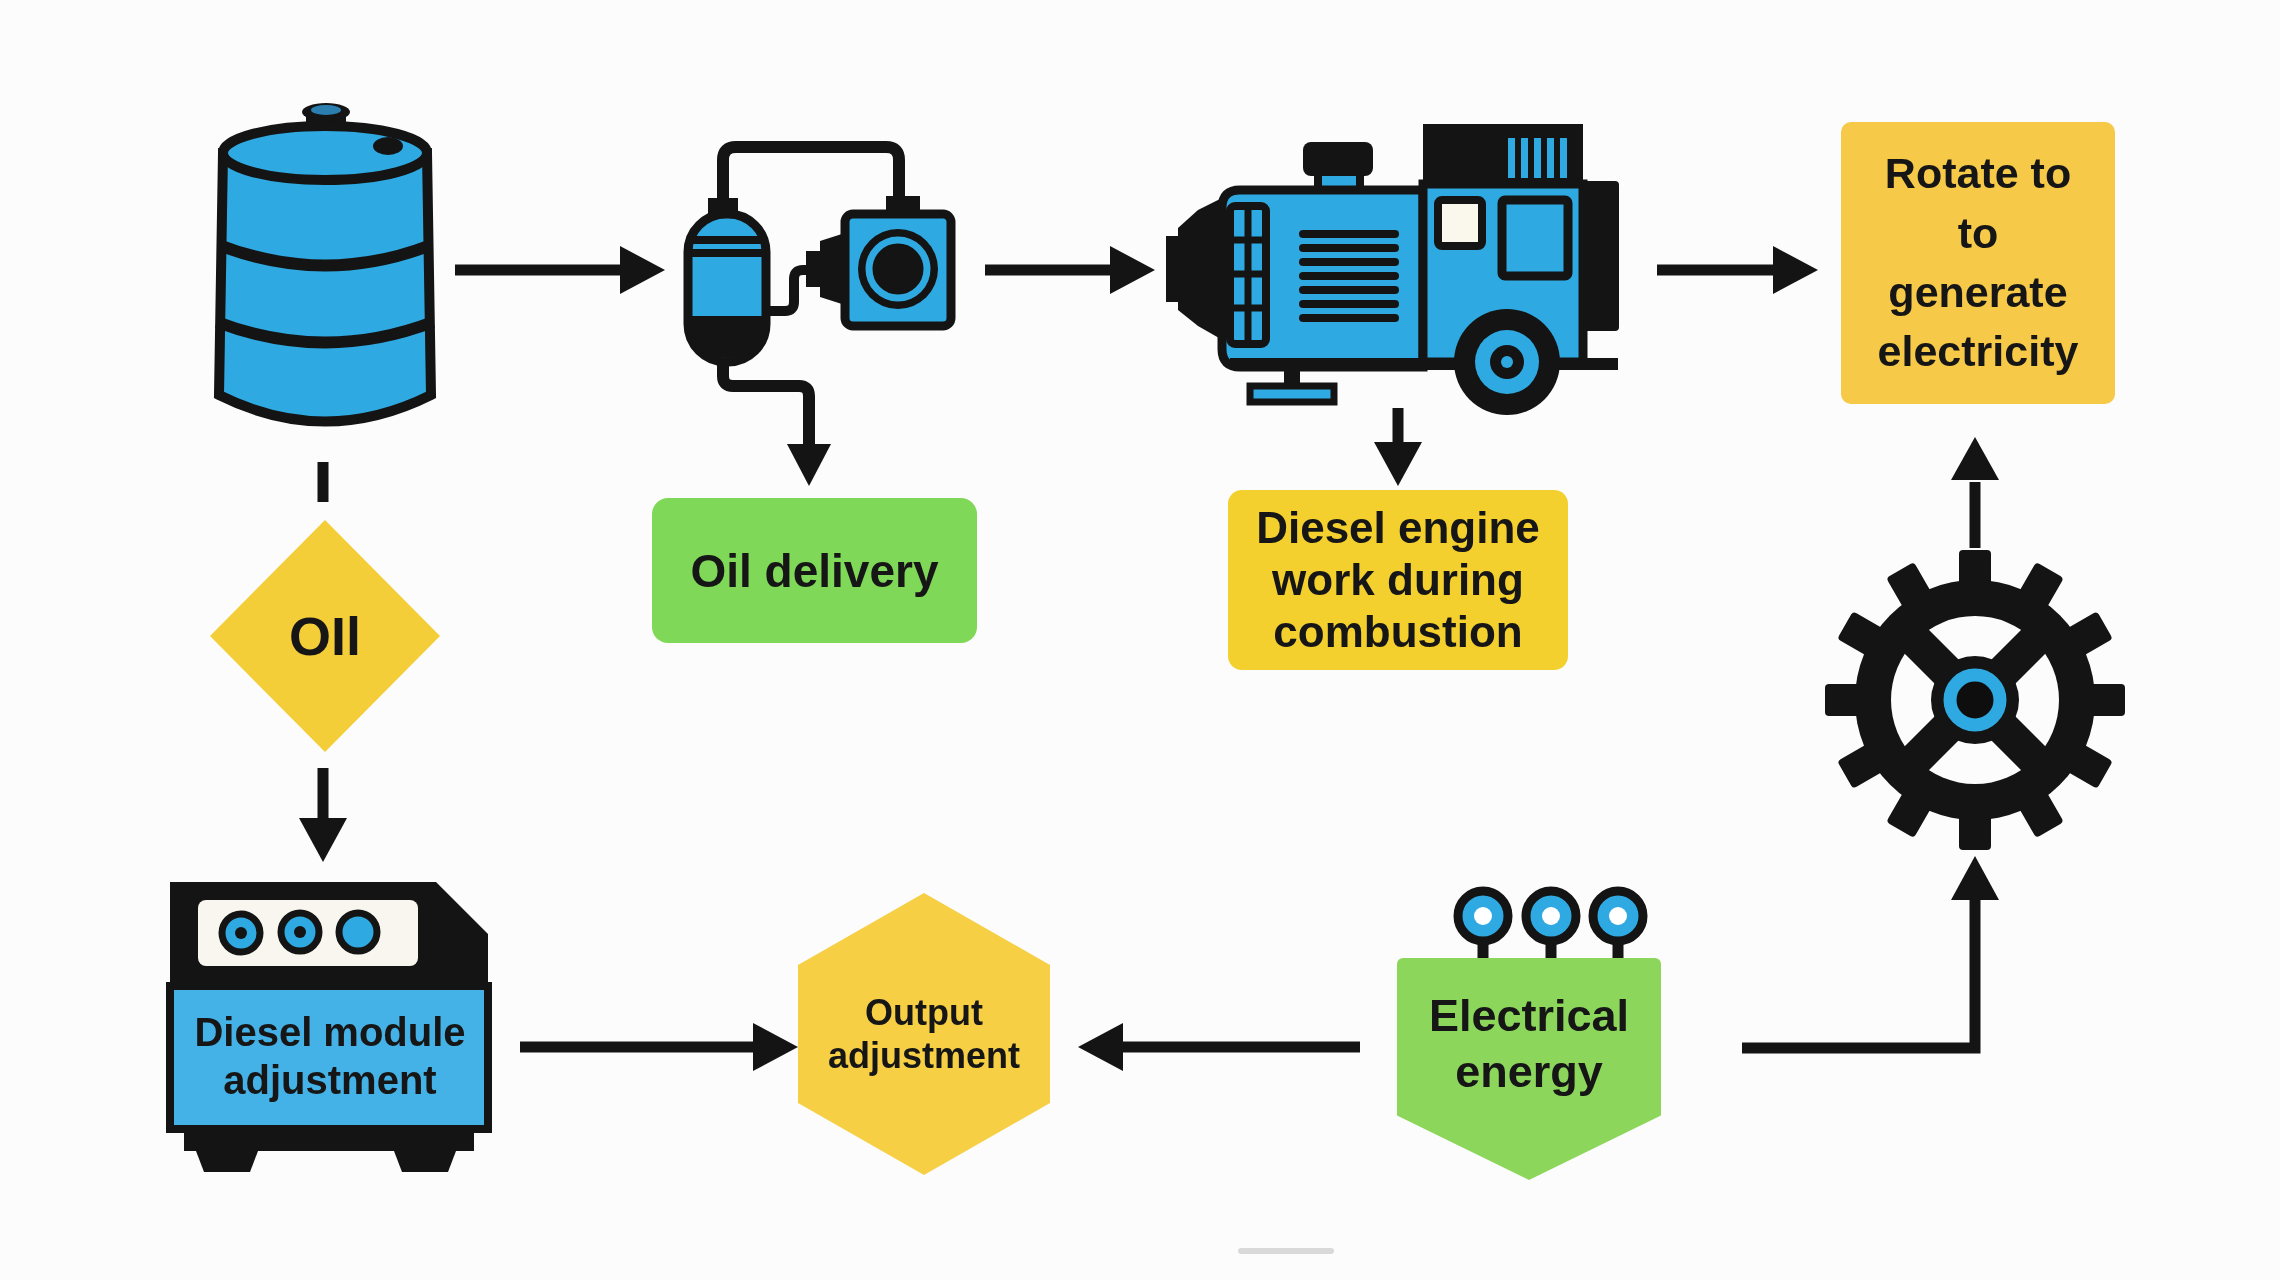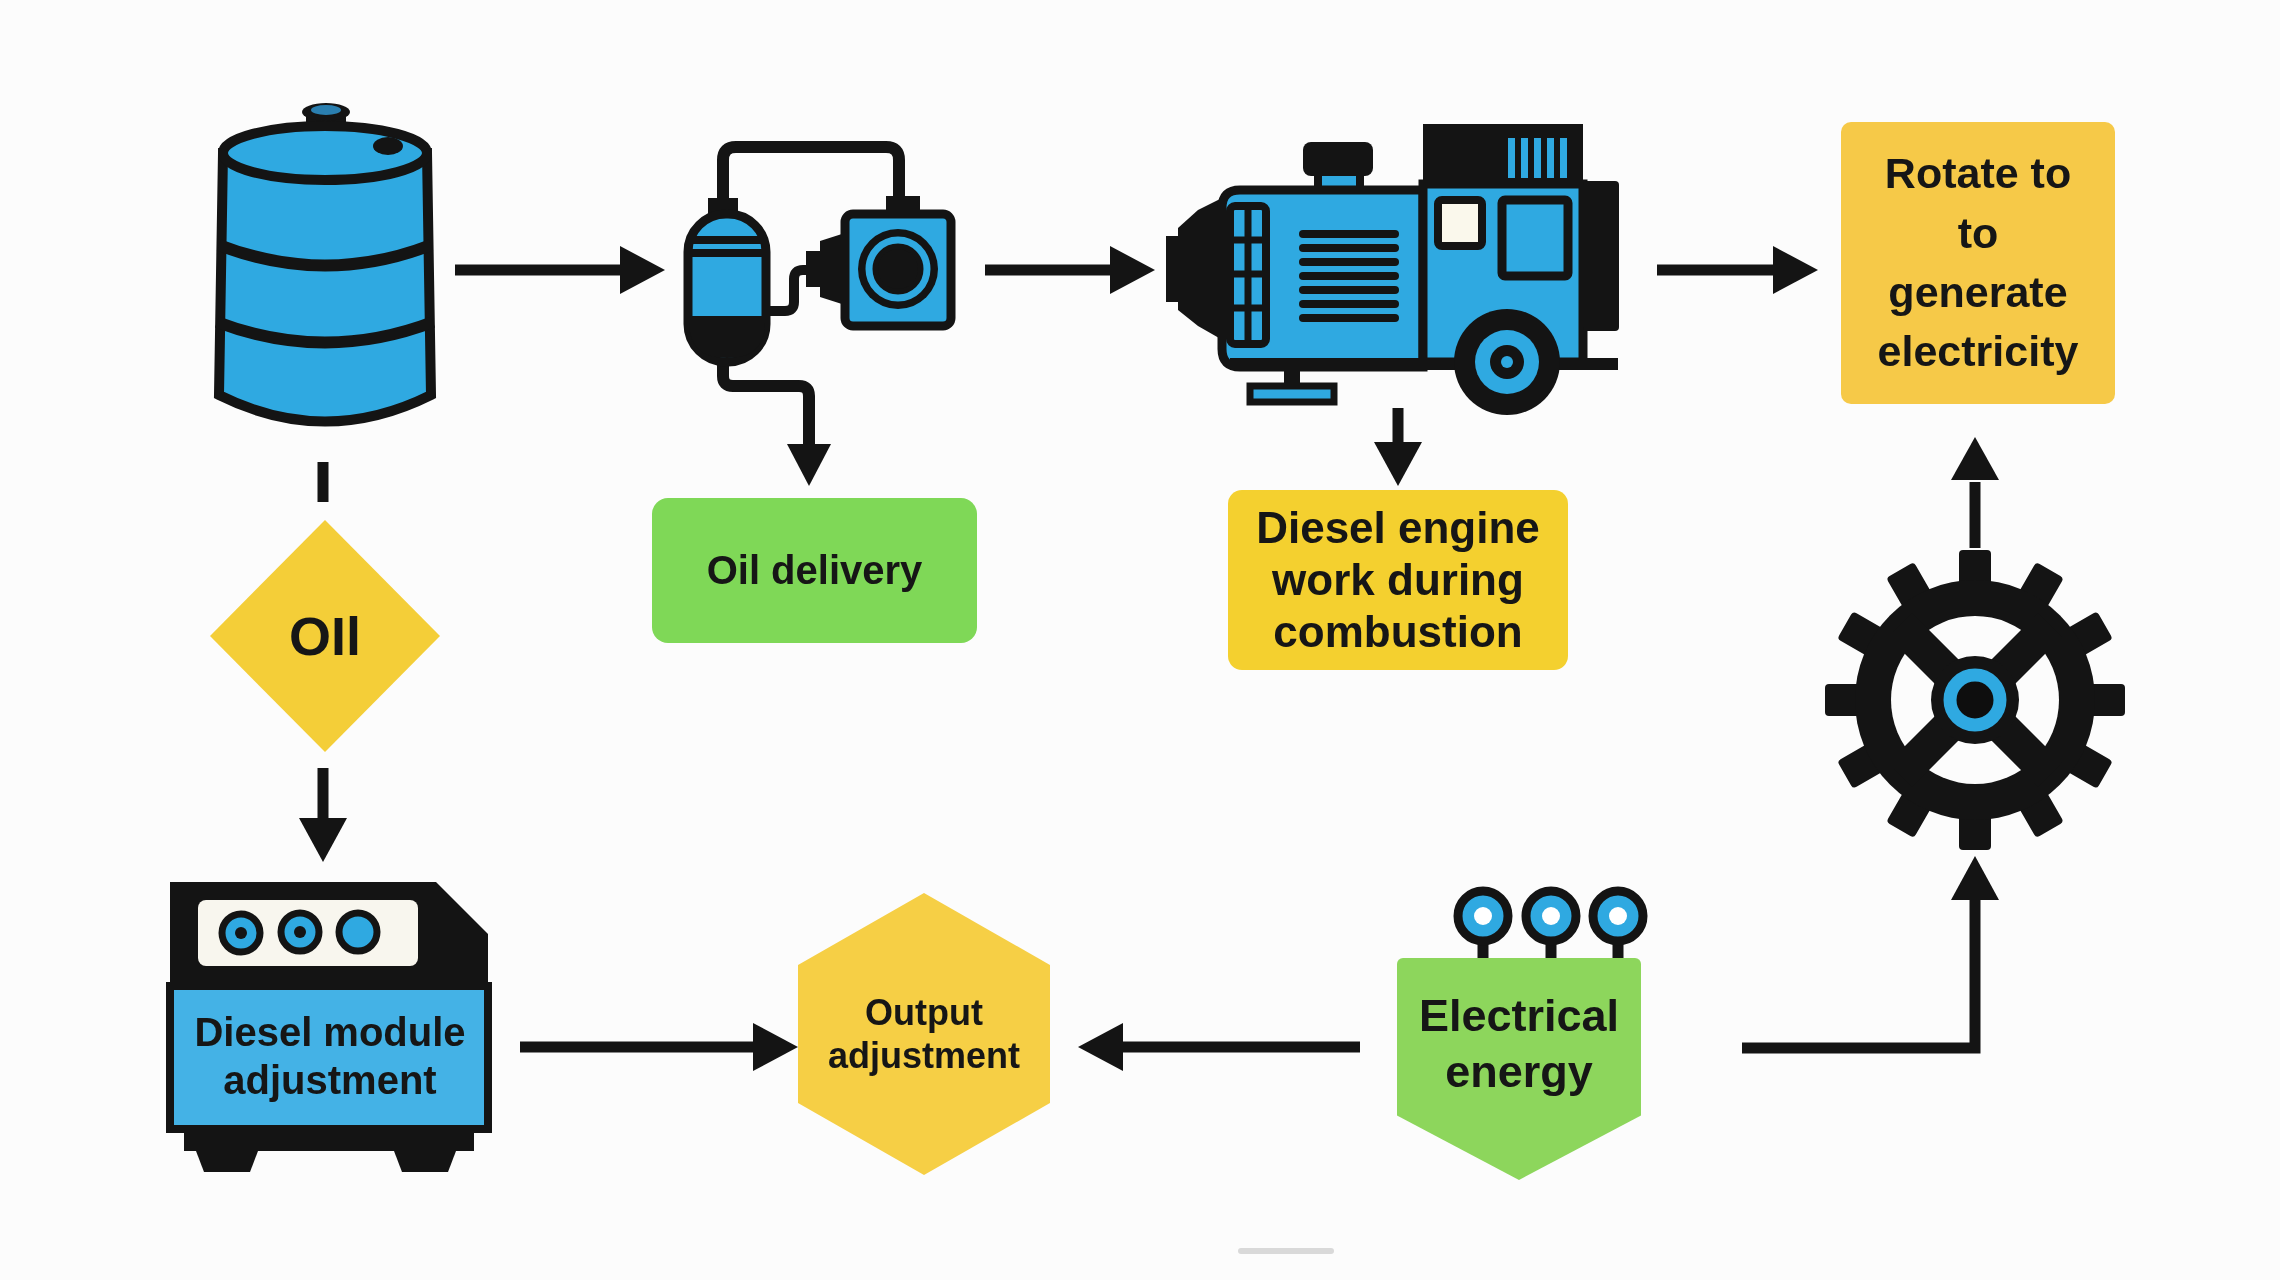--- a/index.html
+++ b/index.html
@@ -209,21 +209,21 @@
       <circle r="44" fill="#141414"></circle>
       <circle r="25" fill="#0e0e0e" stroke="#2fa9e1" stroke-width="13"></circle>
     </g>
   </svg>
 
 
   <div class="node diamond" style="left:210px;top:520px;width:230px;height:232px;font-size:54px;">
     <span class="lbl">OIl</span>
   </div>
 
-  <div class="node green-box" style="left:652px;top:498px;width:325px;height:145px;font-size:40px;">
+  <div class="node green-box" style="left:652px;top:498px;width:325px;height:145px;font-size:46px;">
     <span class="lbl">Oil delivery</span>
   </div>
 
   <div class="node yellow-box" style="left:1841px;top:122px;width:274px;height:282px;font-size:43px;line-height:1.38;">
     <span class="lbl">Rotate to
 to
 generate
 electricity</span>
   </div>
 
@@ -236,19 +236,19 @@
   <div class="node" style="left:175px;top:990px;width:310px;height:132px;font-size:40px;line-height:1.2;">
     <span class="lbl">Diesel module
 adjustment</span>
   </div>
 
   <div class="node hexagon" style="left:798px;top:893px;width:252px;height:282px;font-size:36px;line-height:1.2;">
     <span class="lbl">Output
 adjustment</span>
   </div>
 
-  <div class="node banner" style="left:1397px;top:958px;width:244px;height:222px;font-size:45px;line-height:1.25;padding-bottom:50px;box-sizing:border-box;">
+  <div class="node banner" style="left:1397px;top:958px;width:264px;height:222px;font-size:45px;line-height:1.25;padding-bottom:50px;box-sizing:border-box;">
     <span class="lbl">Electrical
 energy</span>
   </div>
 
   <div class="watermark" style="left:1238px;top:1248px;width:96px;height:6px;"></div>
 </div>
 
 </body></html>

